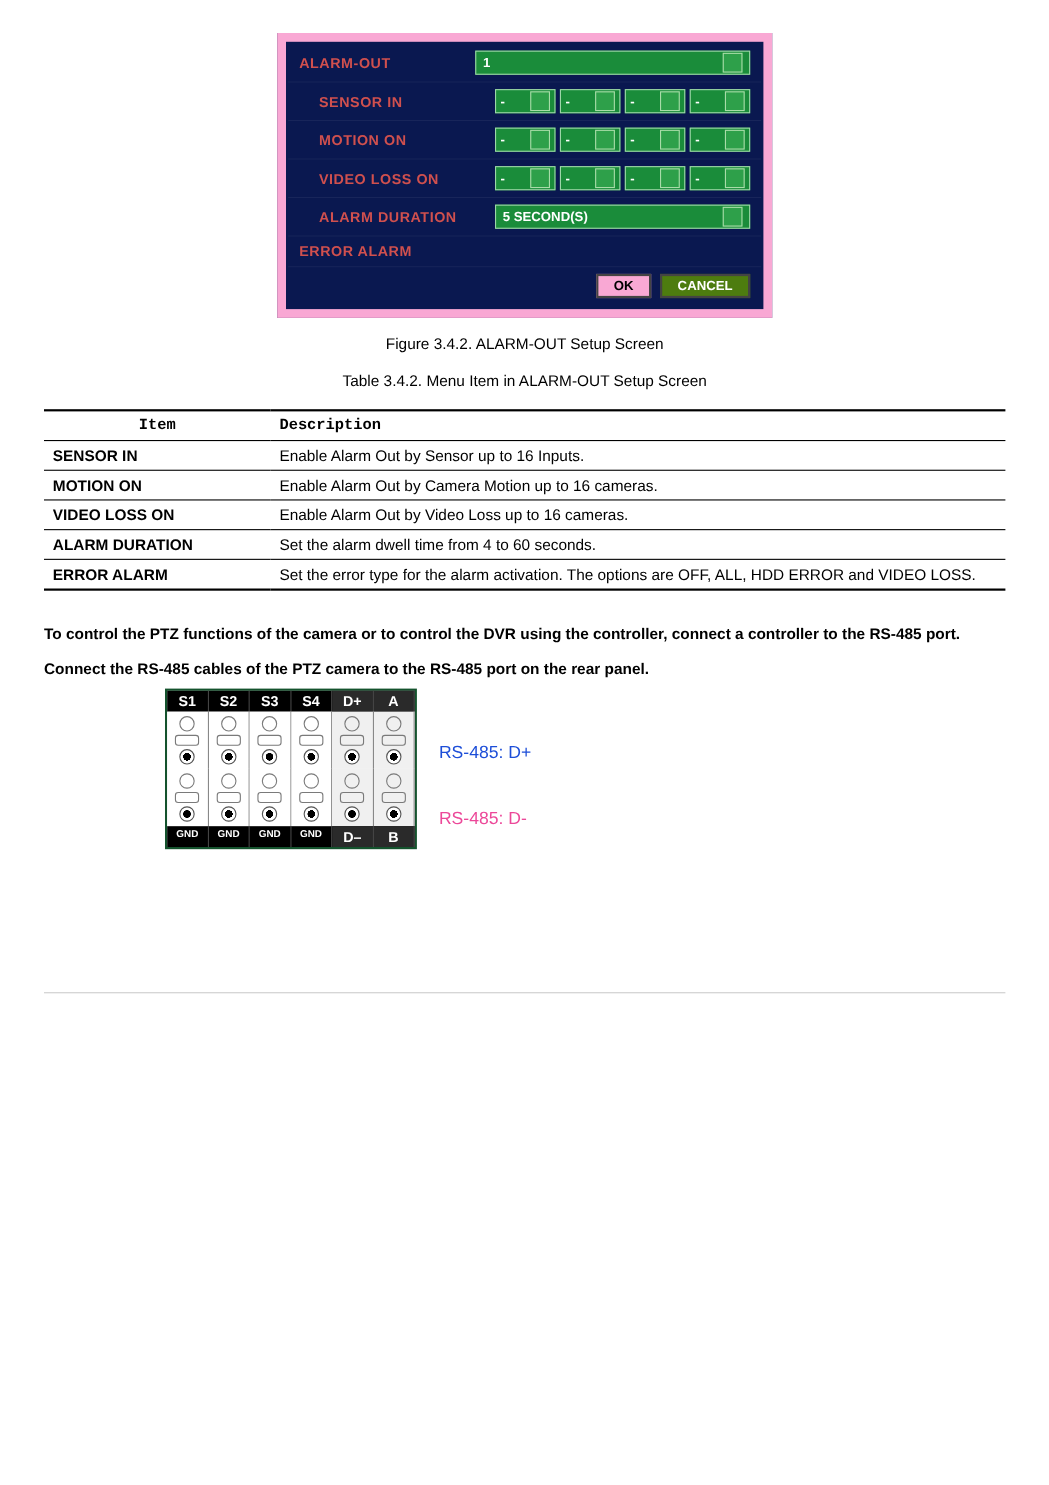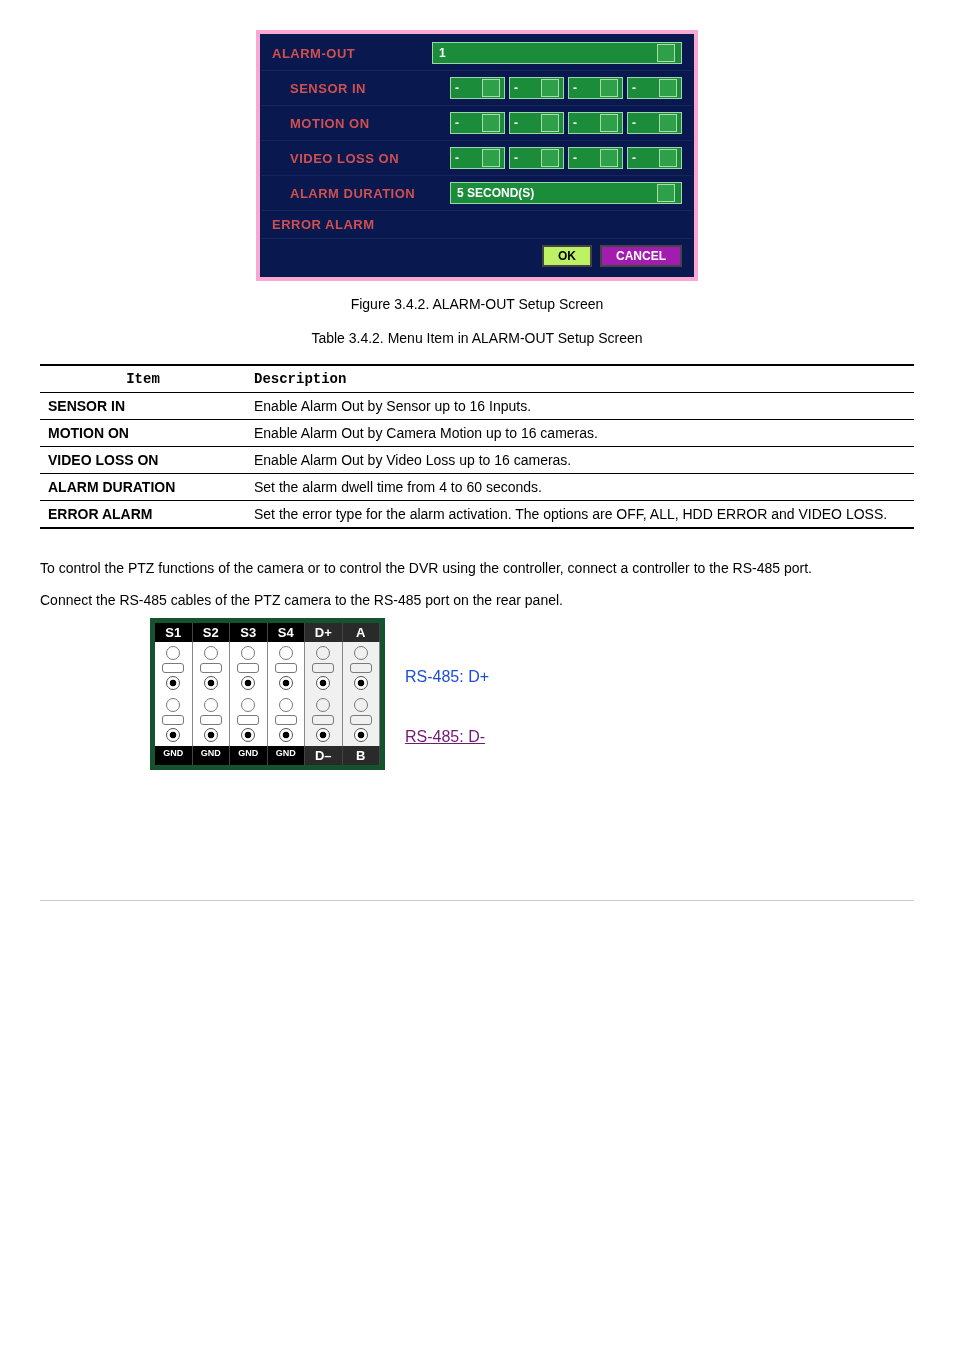--- a/index.html
+++ b/index.html
@@ -6,21 +6,21 @@
     margin: 0;
     padding: 20px 40px;
     font-family: Arial, Helvetica, sans-serif;
     font-size: 14px;
     color: #000;
     width: 874px;
   }
   .setup-screen {
     width: 430px;
     margin: 10px auto 15px;
-    border: 4px solid #f9a8d4;
+    border: 8px solid #f9a8d4;
     background: #0a1850;
     padding: 2px;
   }
   .setup-row {
     display: flex;
     align-items: center;
     padding: 6px 10px;
     border-top: 1px solid rgba(255,255,255,.06);
   }
   .setup-row:first-child { border-top: none; }
@@ -56,52 +56,52 @@
   .quad { display: flex; gap: 4px; flex: 1; }
   .quad .val-box { flex: 1; justify-content: space-between; padding: 0 4px; }
   .btn-row { justify-content: flex-end; gap: 8px; padding: 6px 10px 8px; }
   .btn {
     padding: 2px 14px;
     font-weight: bold;
     font-size: 12px;
     border: 2px solid #444;
     display: inline-block;
   }
-  .btn-ok { background: #bef264; color: #000; }
-  .btn-cancel { background: #a21caf; color: #fff; }
+  .btn-ok { background: #f9a8d4; color: #000; }
+  .btn-cancel { background: #4d7c0f; color: #fff; }
   .caption { text-align: center; font-weight: normal; margin: 6px 0 18px; }
   .tbl { width: 100%; border-collapse: collapse; margin-bottom: 25px; }
   .tbl th { border-top: 2px solid #000; border-bottom: 1px solid #000; padding: 5px 8px; font-weight: bold; text-align: left; font-family: Liberation Mono, monospace; }
   .tbl th:first-child { width: 190px; text-align: center; }
   .tbl th:last-child { text-align: left; }
   .tbl td { border-bottom: 1px solid #000; padding: 5px 8px; vertical-align: top; }
   .tbl td:first-child { font-weight: bold; }
   .tbl tr:last-child td { border-bottom: 2px solid #000; }
-  .body-text { line-height: 2; margin: 10px 0 4px; }
+  .body-text { line-height: 2; margin: 10px 0 4px; font-weight: bold; }
   .rs485 { display: flex; align-items: flex-start; gap: 20px; margin-left: 110px; }
-  .term-block { width: 225px; border: 5px solid #14532d; }
+  .term-block { width: 225px; border: 2px solid #14532d; }
   .term-header, .term-footer { display: flex; background: #000; }
   .term-header span, .term-footer span {
     flex: 1; color: #fff; font-weight: bold; text-align: center; padding: 2px 0;
     border-right: 1px solid #444; font-size: 13px;
   }
   .term-header span.hi, .term-footer span.hi { background: #2a2a2a; }
   .term-strip { display: flex; }
   .term-cell {
     flex: 1; border-right: 1px solid #888; padding: 4px 0;
     display: flex; flex-direction: column; align-items: center; gap: 3px;
     background: #fff;
   }
   .term-cell.hi { background: #f0f0f0; }
   .circ { width: 12px; height: 12px; border: 1.5px solid #7a7a7a; border-radius: 50%; }
   .slot { width: 20px; height: 8px; border: 1.5px solid #7a7a7a; border-radius: 3px; }
   .dot { width: 12px; height: 12px; border: 1.5px solid #555; border-radius: 50%; background: radial-gradient(circle,#000 40%,#fff 42%); }
   .rs-labels { font-family: Arial; font-size: 16px; margin-top: 50px; }
   .rs-labels .dpos { color: #1d4ed8; margin-bottom: 42px; }
-  .rs-labels .dneg { color: #701a75; text-decoration: underline; }
+  .rs-labels .dneg { color: #ec4899; }
   hr.footer-hr { margin-top: 130px; border: none; border-top: 1px solid #ccc; }
 </style>
 </head>
 <body>
 
 <div class="setup-screen">
   <div class="setup-row">
     <div class="setup-label">ALARM-OUT</div>
     <div class="val-box val-wide">
       <span>1</span>

